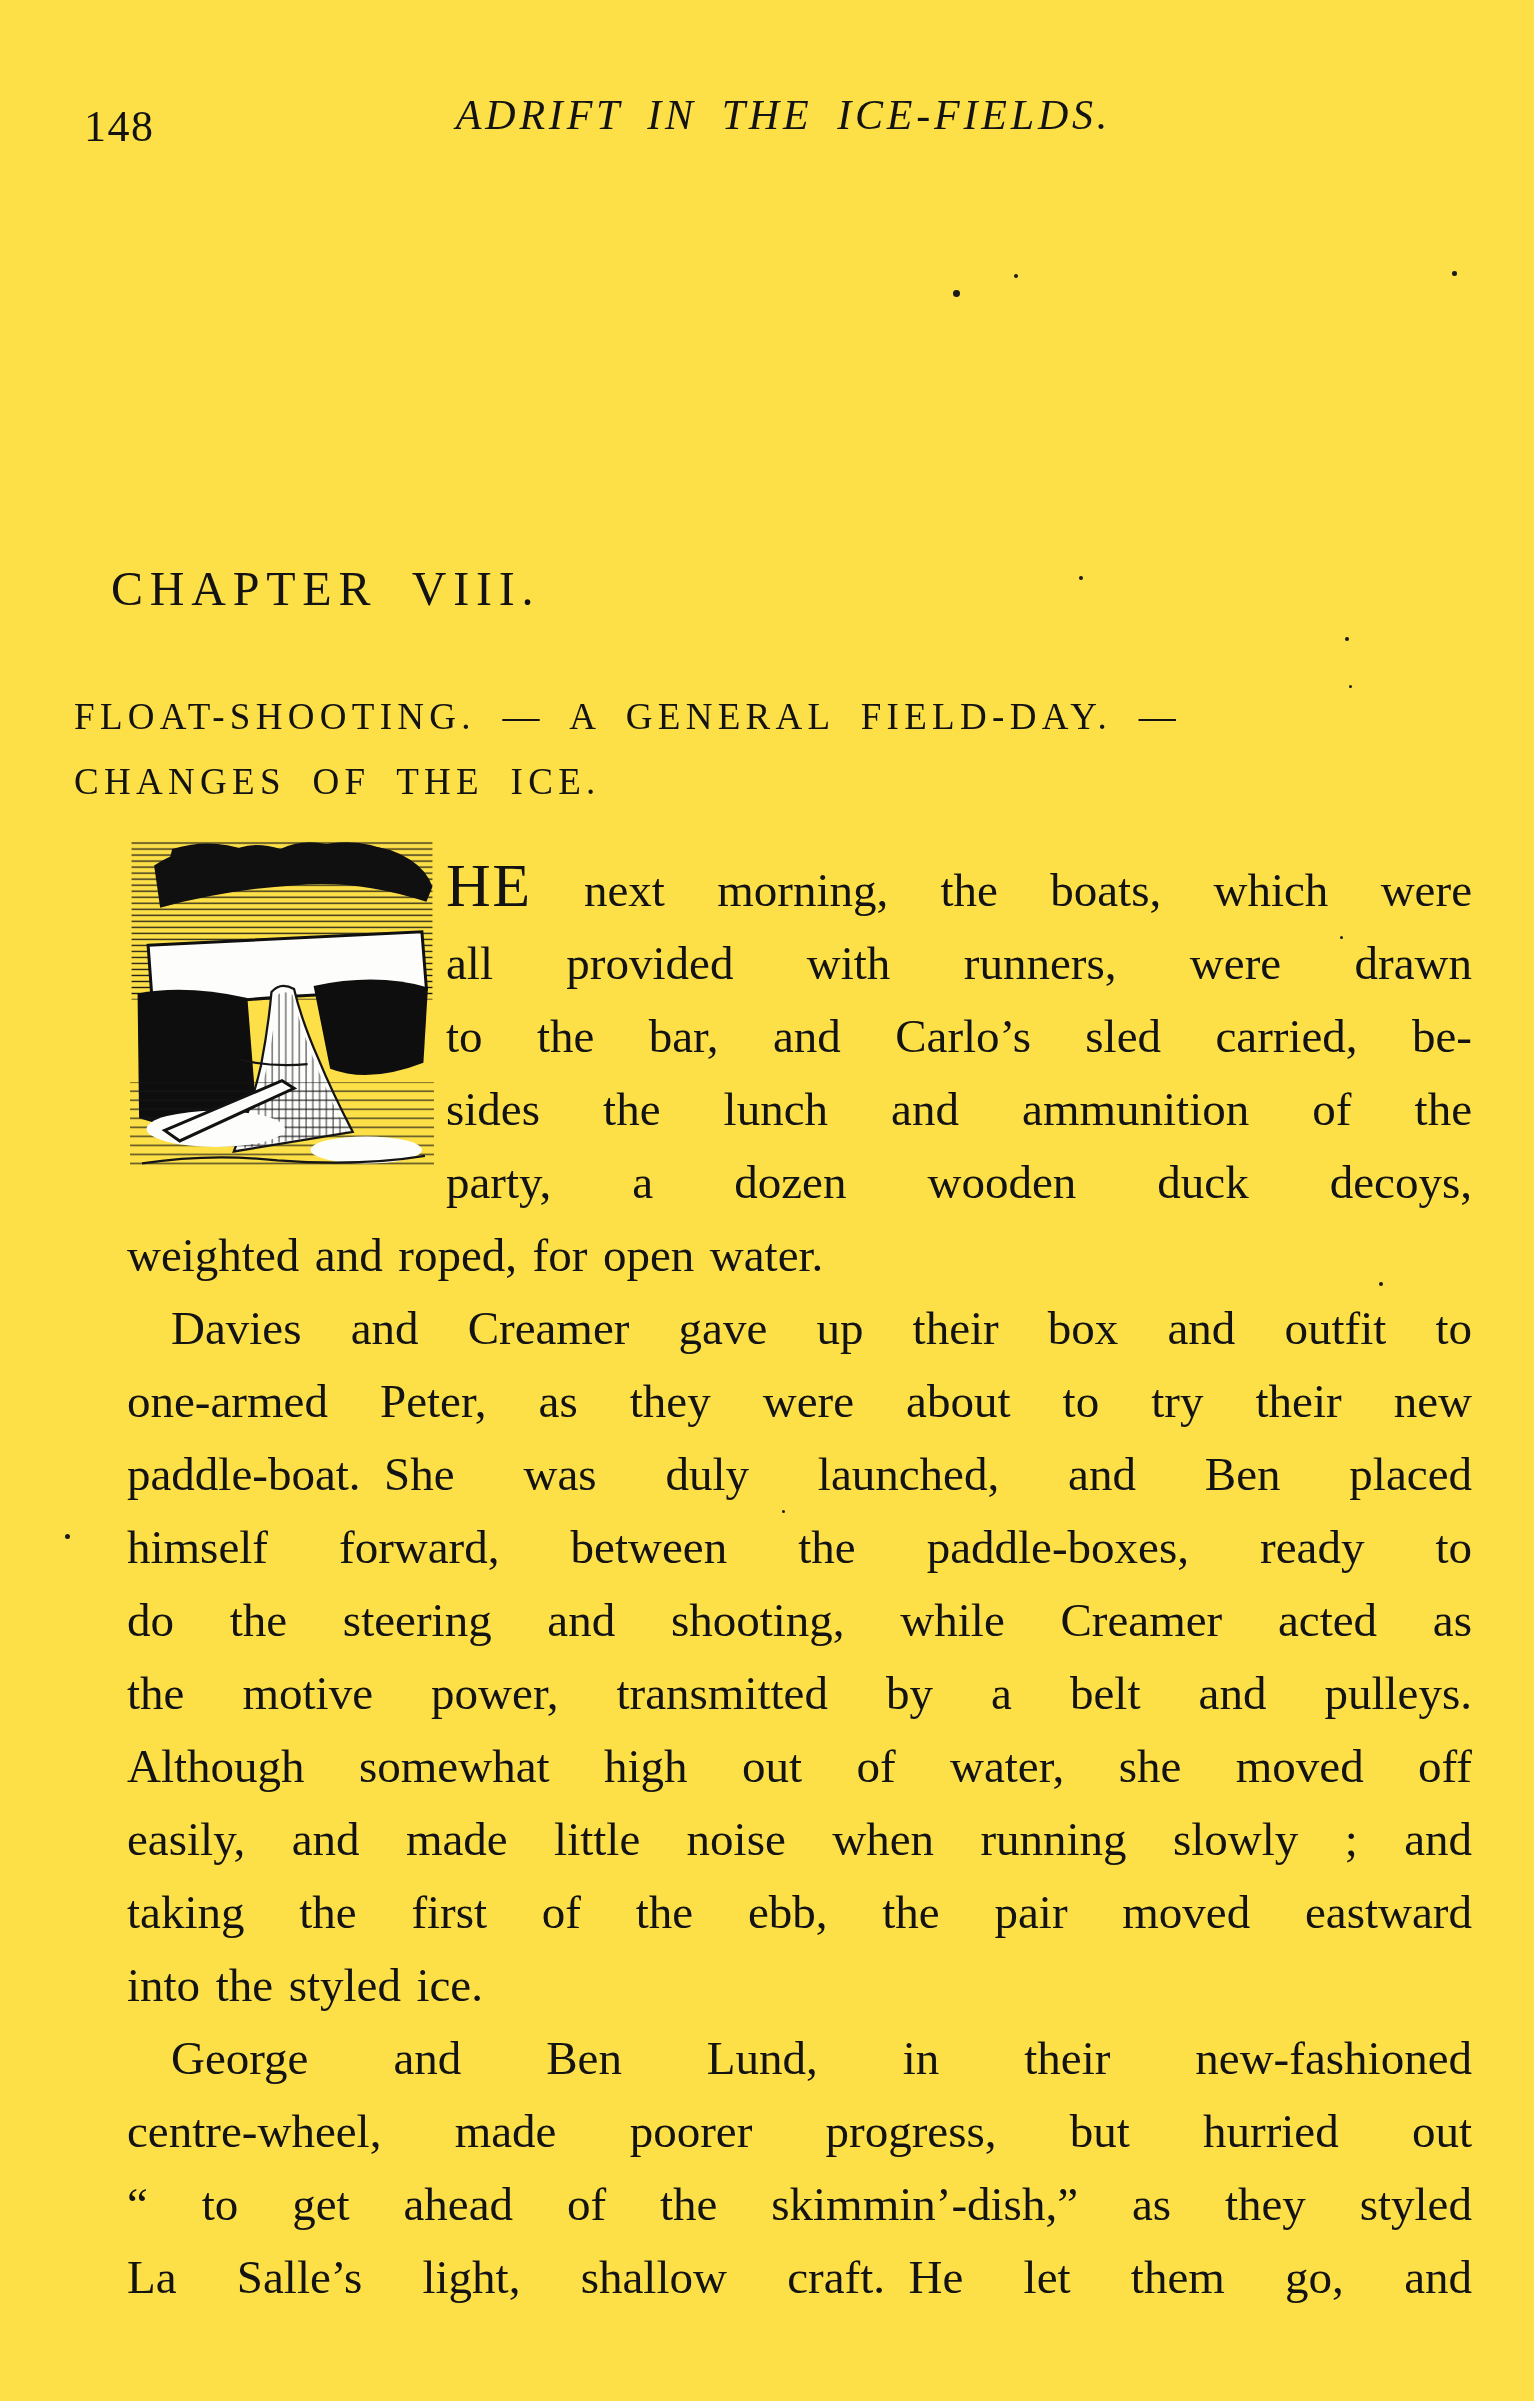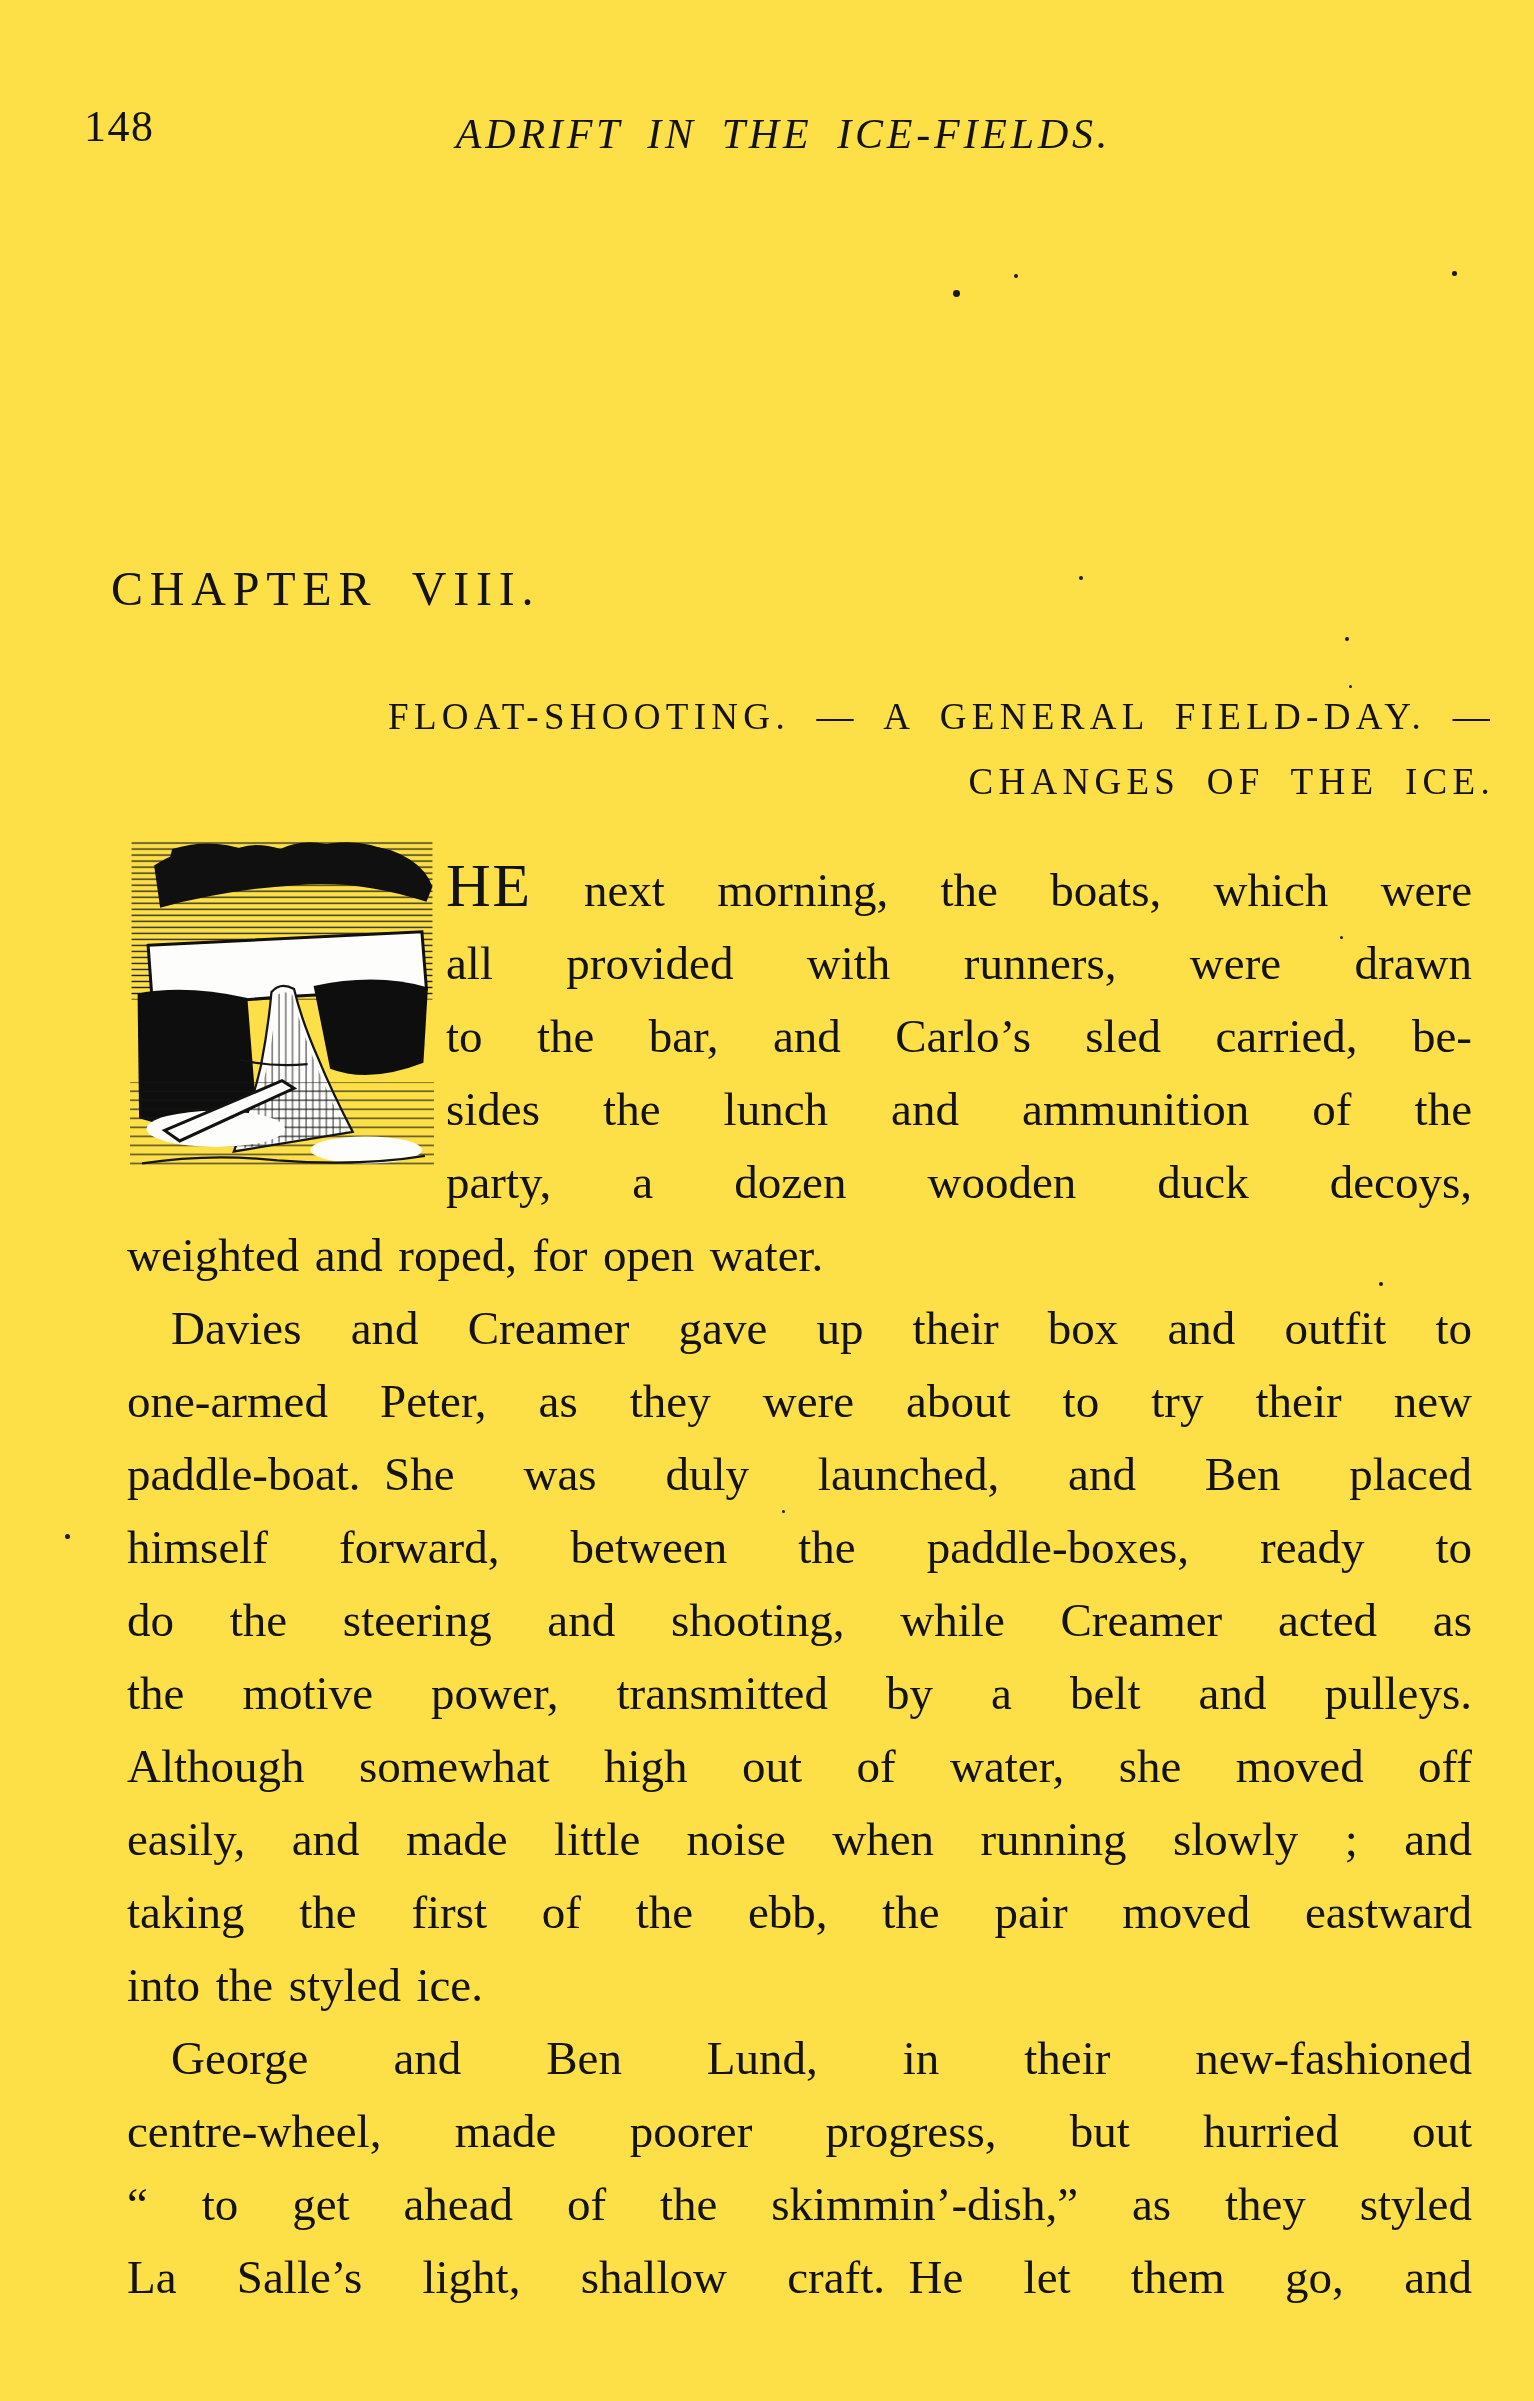--- a/index.html
+++ b/index.html
@@ -10,35 +10,35 @@
     color:#131313;
     font-family:"Liberation Serif", serif;
     overflow:hidden;
   }
   
   .folio{
     position:absolute;left:84px;top:101px;
     font-size:44px;letter-spacing:1.5px;
   }
   .running-head{
-    position:absolute;left:111px;top:110px;width:1345px;
+    position:absolute;left:111px;top:91px;width:1345px;
     text-align:center;font-style:italic;
     font-size:42px;letter-spacing:3.8px;word-spacing:10.5px;
     white-space:nowrap;
   }
   
   .chapter{
     position:absolute;left:111px;top:561px;width:1345px;margin:0;
     text-align:left;font-weight:normal;
     font-size:48px;letter-spacing:6.8px;word-spacing:16.5px;
     white-space:nowrap;
   }
   .subtitle{
     position:absolute;left:74px;top:684px;width:1421px;
-    text-align:right;
+    text-align:left;
     font-size:37px;letter-spacing:5.3px;word-spacing:12px;
     line-height:65px;
   }
   
   .body-text{
     position:absolute;left:111px;top:849px;width:1345px;
     font-size:47px;line-height:73px;word-spacing:3.8px;margin-left:16px;
   }
   .para{margin:0;}
   .line{text-align:justify;text-align-last:justify;}

